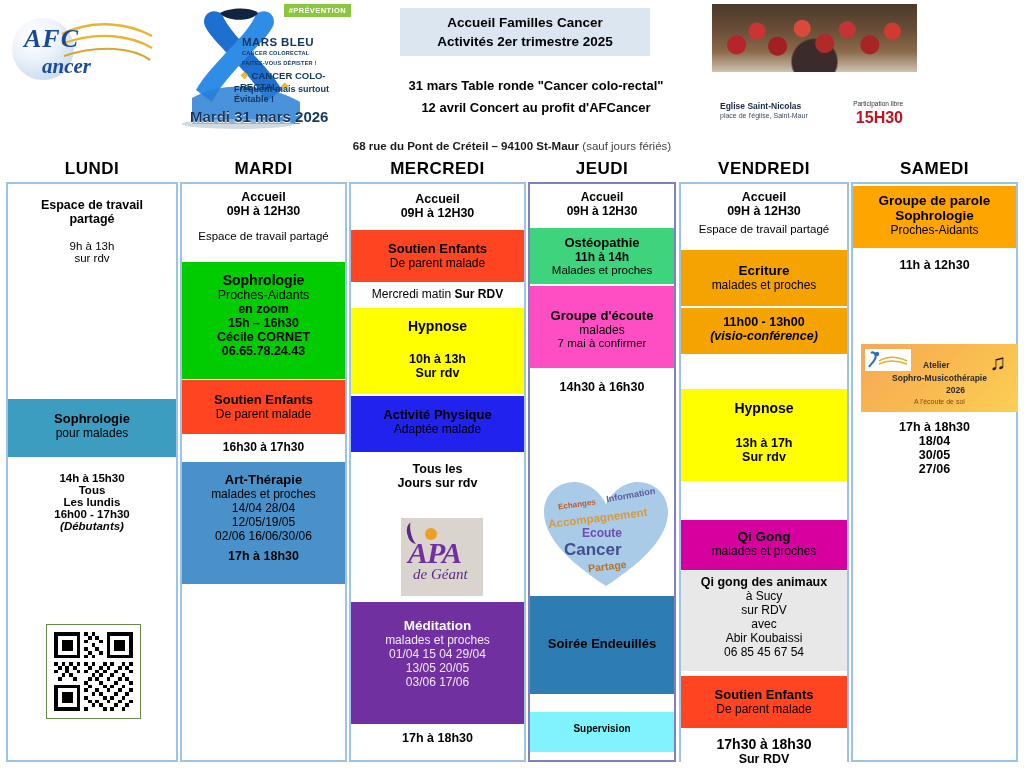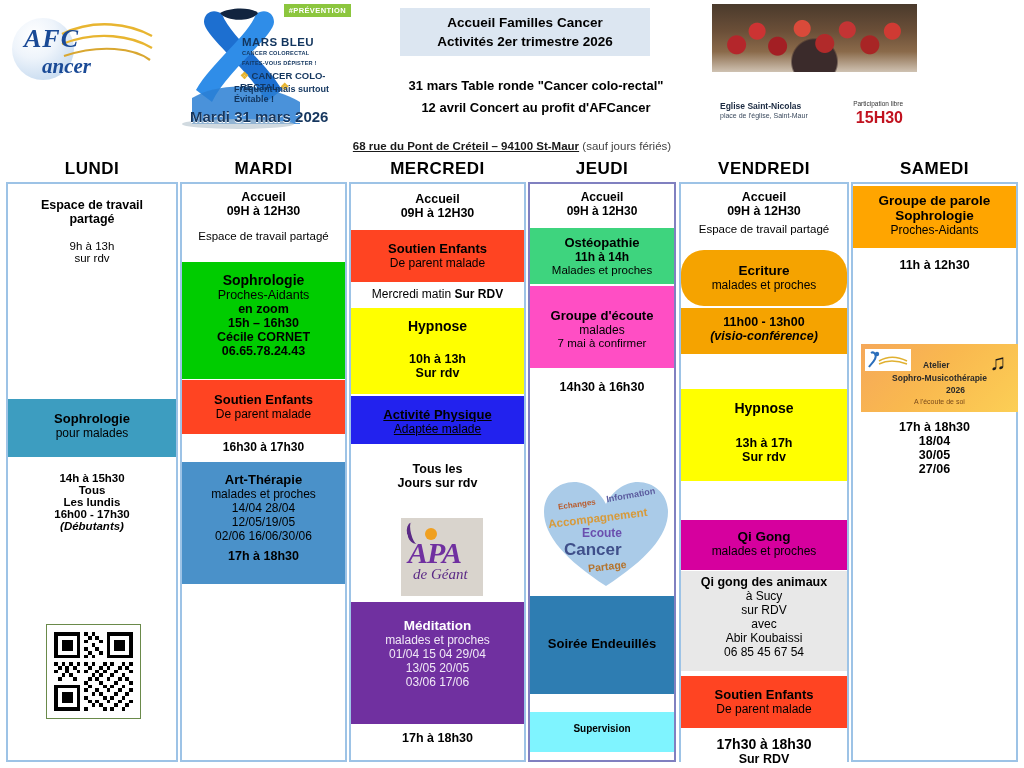--- a/index.html
+++ b/index.html
@@ -87,21 +87,21 @@
     position: absolute; width: 340px; left: 366px;
     text-align: center; font-size: 13px; font-weight: bold; color: #000;
   }
   .sub-line.l1 { top: 78px; }
   .sub-line.l2 { top: 100px; }
 
   .address {
     position: absolute; left: 0; top: 140px; width: 1024px; text-align: center;
     font-size: 11.5px; color: #1a1a1a;
   }
-  .address b { font-weight: bold; text-decoration: underline; }
+  .address b { font-weight: bold; }
   .address .soft { font-weight: normal; color: #444; }
 
   
   .concert {
     position: absolute; left: 712px; top: 4px; width: 205px; height: 128px;
     background: #ffffff;
   }
   .concert .photo {
     position: absolute; left: 0; top: 0; width: 205px; height: 68px;
     background:
@@ -261,21 +261,21 @@
         <span class="rib">❖</span>
         <span>CANCER COLO-RECTAL</span>
         <span class="rib">❖</span>
       </div>
       <div class="mb-line2">Fréquent mais surtout Évitable !</div>
       <div class="mb-date">Mardi 31 mars 2026</div>
     </div>
 
     <div class="title-box">
       <div class="t1">Accueil Familles Cancer</div>
-      <div class="t2">Activités 2er trimestre 2026</div>
+      <div class="t2">Activités 2er trimestre 2025</div>
     </div>
     <div class="sub-line l1">31 mars Table ronde "Cancer colo-rectal"</div>
     <div class="sub-line l2">12 avril Concert au profit d'AFCancer</div>
 
     <div class="concert">
       <div class="photo"></div>
       <div class="eg1">Eglise Saint-Nicolas</div>
       <div class="eg2">place de l'église, Saint-Maur</div>
       <div class="pl">Participation libre</div>
       <div class="h15">15H30</div>
@@ -479,21 +479,21 @@
         <div class="blk c-white txt-c" style="top:99px; height:24px;border-radius:9px;">
           <div style="font-size:12px; padding-top:4px;"><span>Mercredi matin </span><b>Sur RDV</b></div>
         </div>
 
         <div class="blk c-yellow txt-c" style="top:124px; height:86px;">
           <div class="ttl" style="font-size:14px; padding-top:10px;">Hypnose</div>
           <div class="ttl" style="font-size:12.5px; padding-top:18px;">10h à 13h</div>
           <div class="ttl" style="font-size:12.5px;">Sur rdv</div>
         </div>
 
-        <div class="blk c-blue txt-c" style="top:212px; height:48px;text-decoration:underline;">
+        <div class="blk c-blue txt-c" style="top:212px; height:56px;">
           <div class="ttl" style="font-size:13px; padding-top:11px;">Activité Physique</div>
           <div style="font-size:12px;">Adaptée malade</div>
         </div>
 
         <div class="blk c-white txt-c" style="top:270px; height:56px;">
           <div class="ttl" style="font-size:12.5px; padding-top:8px;">Tous les</div>
           <div class="ttl" style="font-size:12.5px;">Jours sur rdv</div>
         </div>
 
         <div class="apa-logo">
@@ -567,21 +567,21 @@
     <div class="col vendredi" style="left:679px; width:170px;">
       <div class="dayname">VENDREDI</div>
       <div class="colbody">
 
         <div class="blk c-white txt-c" style="top:0px; height:66px;">
           <div class="ttl" style="font-size:12.5px; padding-top:6px;">Accueil</div>
           <div class="ttl" style="font-size:12.5px;">09H à 12H30</div>
           <div style="font-size:11.5px; padding-top:5px;">Espace de travail partagé</div>
         </div>
 
-        <div class="blk c-orange2 txt-c" style="top:66px; height:56px;border-radius:23px;">
+        <div class="blk c-orange2 txt-c" style="top:66px; height:56px;">
           <div class="ttl" style="font-size:13.5px; padding-top:13px;">Ecriture</div>
           <div style="font-size:12px;">malades et proches</div>
         </div>
 
         <div class="blk c-orange2 txt-c" style="top:124px; height:46px;">
           <div class="ttl" style="font-size:12.5px; padding-top:7px;">11h00 - 13h00</div>
           <div class="ttl" style="font-size:12.5px; font-style:italic;">(visio-conférence)</div>
         </div>
 
         <div class="blk c-yellow txt-c" style="top:205px; height:92px;">

